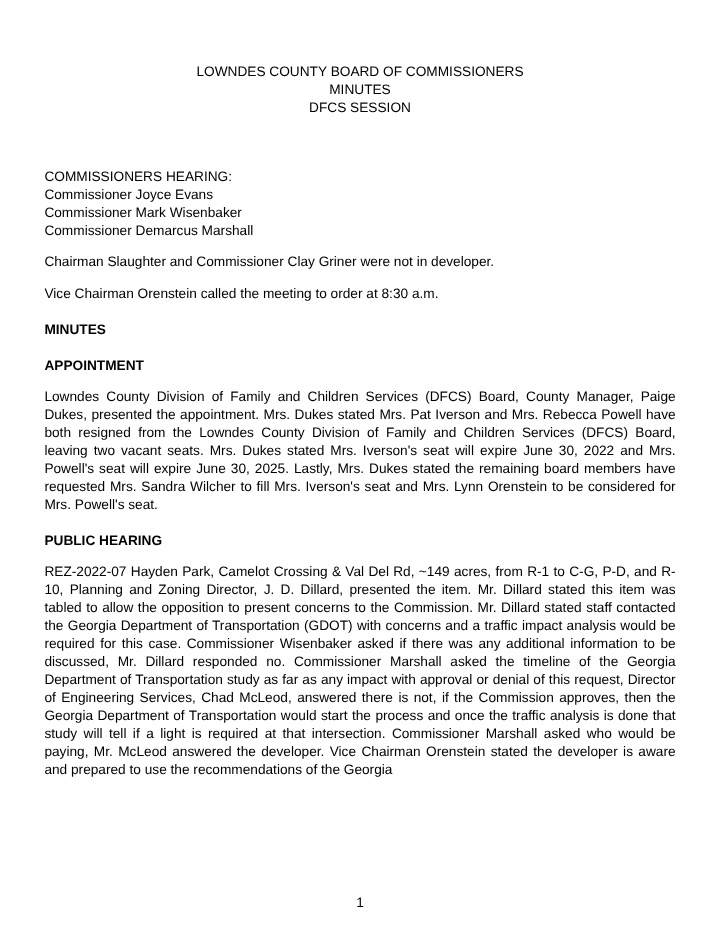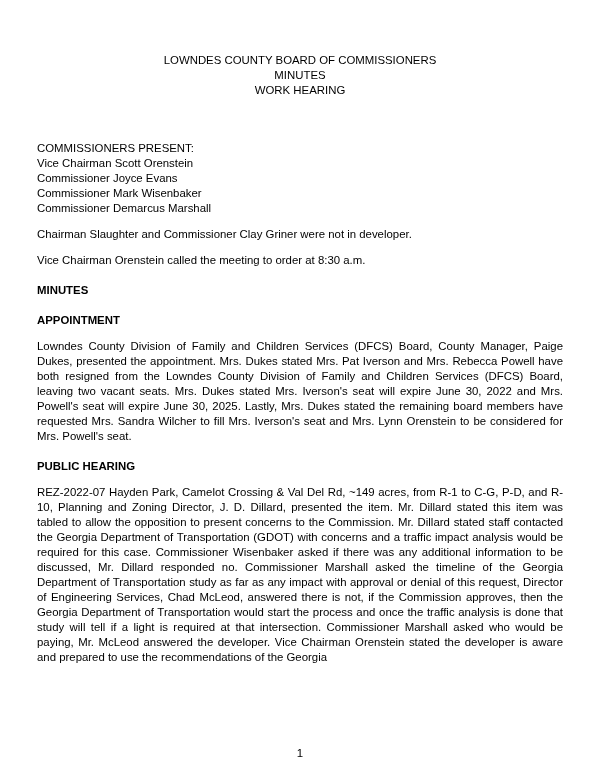--- a/index.html
+++ b/index.html
@@ -38,26 +38,25 @@
   }
 </style>
 </head>
 <body>
 
 <div class="page">
 
   <header class="doc-header">
     <div class="hline">LOWNDES COUNTY BOARD OF COMMISSIONERS</div>
     <div class="hline">MINUTES</div>
-    <div class="hline">WORK HEARING</div>
+    <div class="hline">DFCS SESSION</div>
   </header>
 
   <section class="commissioners">
-    <div>COMMISSIONERS PRESENT:</div>
-    <div>Vice Chairman Scott Orenstein</div>
+    <div>COMMISSIONERS HEARING:</div>
     <div>Commissioner Joyce Evans</div>
     <div>Commissioner Mark Wisenbaker</div>
     <div>Commissioner Demarcus Marshall</div>
   </section>
 
   <p class="para">Chairman Slaughter and Commissioner Clay Griner were not in developer.</p>
 
   <p class="para">Vice Chairman Orenstein called the meeting to order at 8:30 a.m.</p>
 
   <h2 class="heading">MINUTES</h2>

